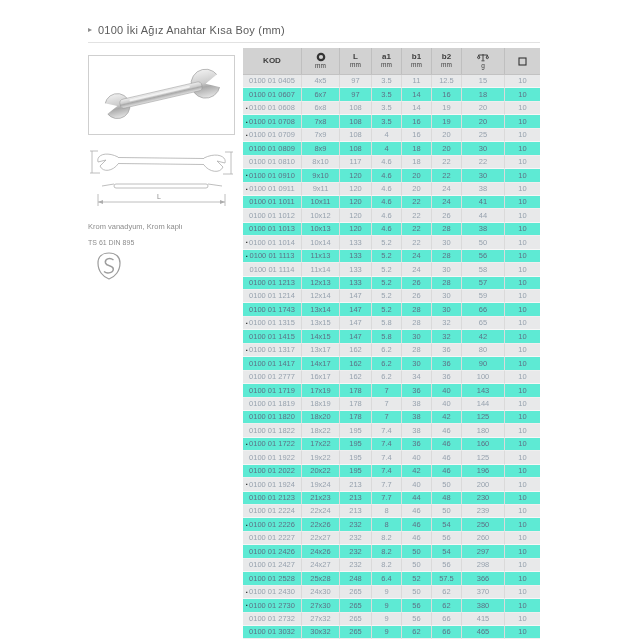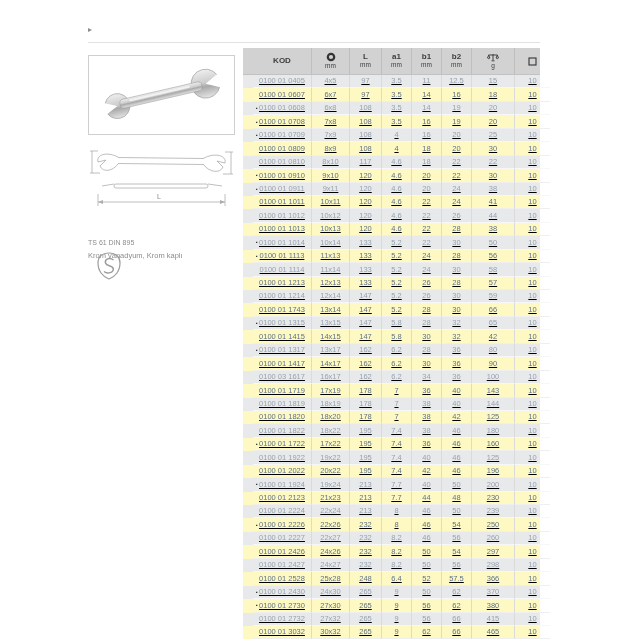--- a/index.html
+++ b/index.html
@@ -7,51 +7,52 @@
           font-family:"Liberation Sans","DejaVu Sans",sans-serif;}
   
   .title-row{position:absolute;left:88px;top:22px;width:452px;height:16px;display:flex;align-items:center;gap:6px;cursor:pointer;}
   .title-arrow{color:#8a8a8a;font-size:8px;line-height:1;}
   .page-title{color:#5b5b5b;font-size:11px;letter-spacing:.2px;}
   .rule{position:absolute;left:88px;top:42px;width:452px;height:0;border-top:1px solid #e2e2e2;}
   
   .photo-box{position:absolute;left:88px;top:55px;width:147px;height:80px;background:#fff;border:1px solid #cfcfcf;box-sizing:border-box;}
   .drawing-box{position:absolute;left:88px;top:146px;width:147px;height:70px;}
   .note{position:absolute;left:88px;color:#8d8d8d;font-size:7.5px;}
-  .note.material{top:222px;margin-top:29px;}
+  .note.material{top:222px;}
   .note.standard{top:239px;font-size:7px;}
   .tse{position:absolute;left:96px;top:251px;width:26px;height:30px;}
   
   .tbl{position:absolute;left:243px;top:48px;width:297px;}
-  .grid{display:grid;grid-template-columns:59px 38px 32px 30px 30px 30px 43px 35px;padding-left:10px;}
+  .grid{display:grid;grid-template-columns:59px 38px 32px 30px 30px 30px 43px 35px;}
   .thead{background:#d2d2d2;height:26px;border-bottom:1px solid #c2c2c2;}
   .th{display:flex;flex-direction:column;align-items:center;justify-content:center;gap:1px;
       border-right:1px solid #bfbfbf;box-sizing:border-box;}
   .th:last-child{border-right:none;}
   .th-label{font-size:8px;font-weight:bold;color:#3d3d3d;line-height:1;}
   .th-sub{font-size:6.5px;color:#3d3d3d;line-height:1;}
   .tbody{display:flex;flex-direction:column;}
-  .trow{height:13.45px;text-decoration:underline;}
+  .trow{height:13.45px;}
   .trow.gray{background:#e8e9ea;}
-  .trow.white{background:#fef9c3;}
+  .trow.white{background:#5eead4;}
   .tcell{position:relative;display:flex;align-items:center;justify-content:center;
          font-size:7.5px;line-height:1;border-right:1px solid #dadada;box-sizing:border-box;}
   .tcell:last-child{border-right:none;}
   .trow.white .tcell{color:#5d7186;border-bottom:1px solid #efefef;}
   .trow.gray  .tcell{color:#97a2ae;border-bottom:1px solid #f7f7f7;}
   .bullet{position:absolute;left:3px;top:50%;transform:translateY(-50%);color:#2b2b2b;font-size:5px;line-height:1;}
   .hdr-icon{display:block;}
 </style>
 </head>
 <body>
 
 <div class="canvas">
 
   <div class="title-row">
     <span class="title-arrow">▸</span>
+    <span class="page-title">0100 İki Ağız Anahtar Kısa Boy (mm)</span>
   </div>
   <div class="rule"></div>
 
   <div>
     <div class="photo-box">
       <svg class="hdr-icon" width="145" height="78" viewBox="0 0 145 78">
         <defs>
           <linearGradient id="sil" x1="0" y1="0" x2="0" y2="1">
             <stop offset="0" stop-color="#efefef"></stop>
               <stop offset="0.45" stop-color="#cdcdcd"></stop>
@@ -370,21 +371,21 @@
           <div class="tcell">0100 01 1417</div>
           <div class="tcell">14x17</div>
           <div class="tcell">162</div>
           <div class="tcell">6.2</div>
           <div class="tcell">30</div>
           <div class="tcell">36</div>
           <div class="tcell">90</div>
           <div class="tcell">10</div>
         </div>
         <div class="trow grid gray">
-          <div class="tcell">0100 03 1617</div>
+          <div class="tcell">0100 01 2777</div>
           <div class="tcell">16x17</div>
           <div class="tcell">162</div>
           <div class="tcell">6.2</div>
           <div class="tcell">34</div>
           <div class="tcell">36</div>
           <div class="tcell">100</div>
           <div class="tcell">10</div>
         </div>
         <div class="trow grid white">
           <div class="tcell">0100 01 1719</div>

